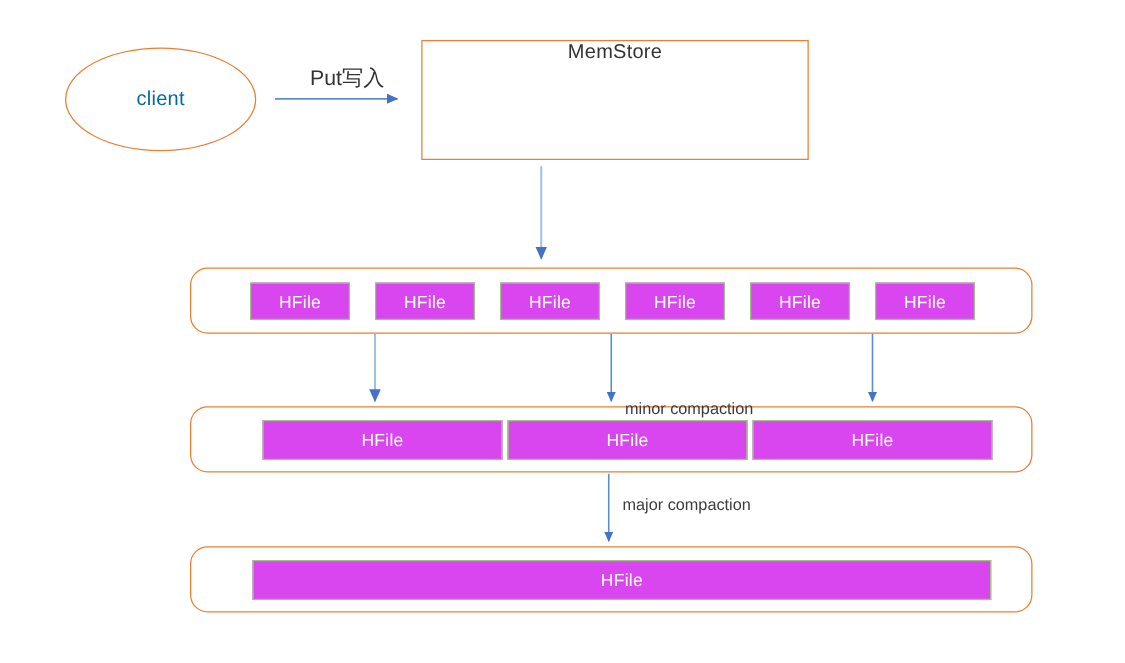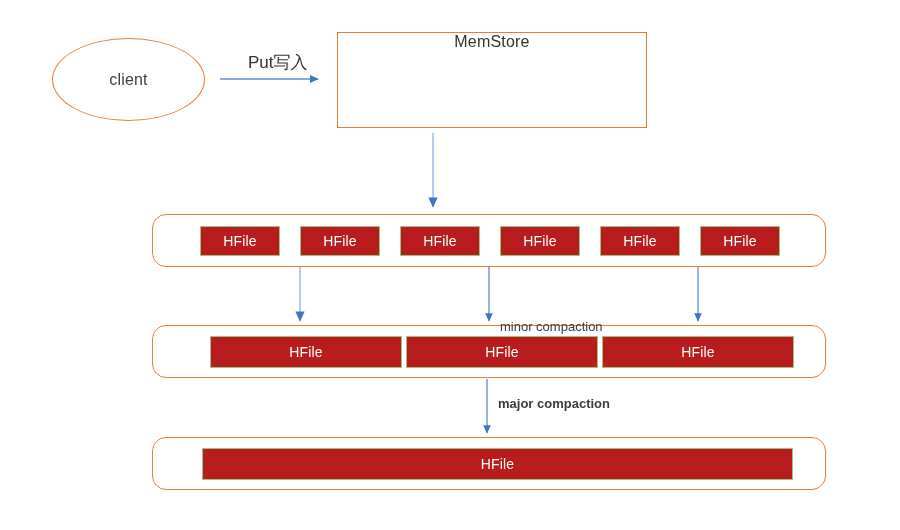--- a/index.html
+++ b/index.html
@@ -28,21 +28,21 @@
     height: 83px;
     border: 1.6px solid #ED7D31;
     border-radius: 50%;
     box-sizing: border-box;
     display: flex;
     align-items: center;
     justify-content: center;
   }
   .client-label {
     font-size: 16px;
-    color: #404040;
+    color: #0369a1;
     letter-spacing: 0.2px;
   }
 
   
   .memstore-box {
     position: absolute;
     left: 337px;
     top: 32px;
     width: 310px;
     height: 96px;
@@ -88,41 +88,40 @@
     font-size: 13.5px;
   }
   .edge-label.minor {
     left: 500px;
     top: 281px;
     margin-top: 38px;
   }
   .edge-label.major {
     left: 498px;
     top: 396px;
-    font-weight: bold;
   }
 
   
   .tier {
     position: absolute;
     left: 152px;
     width: 674px;
     border: 1.6px solid #ED7D31;
     border-radius: 14px;
     background: #ffffff;
     box-sizing: border-box;
   }
   .tier.tier-1 { top: 214px; height: 53px; }
   .tier.tier-2 { top: 325px; height: 53px; }
   .tier.tier-3 { top: 437px; height: 53px; }
 
   
   .hfile {
     position: absolute;
-    background: #b91c1c;
+    background: #d946ef;
     border: 1px solid #9CC381;
     box-sizing: border-box;
     display: flex;
     align-items: center;
     justify-content: center;
     color: #ffffff;
     font-size: 14px;
     letter-spacing: 0.2px;
   }
   .hfile.row1 { top: 226px; height: 30px; width: 80px; }

